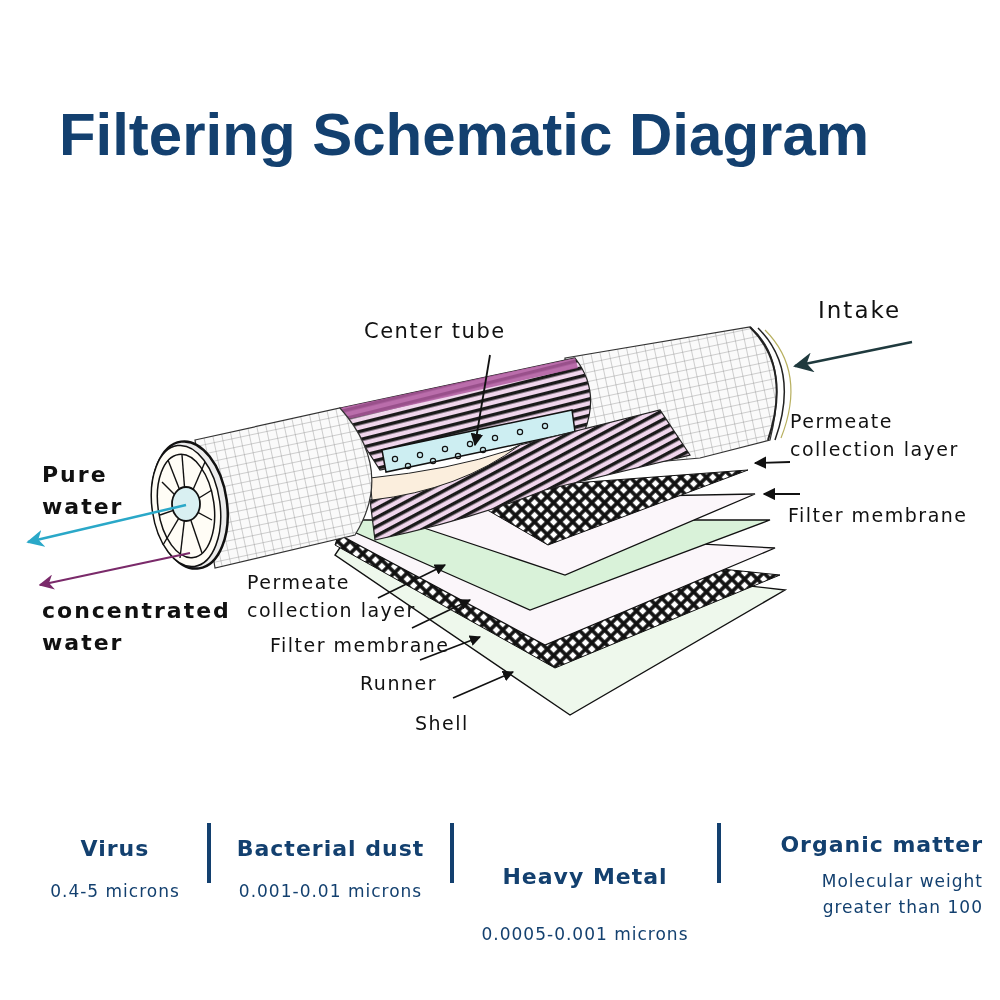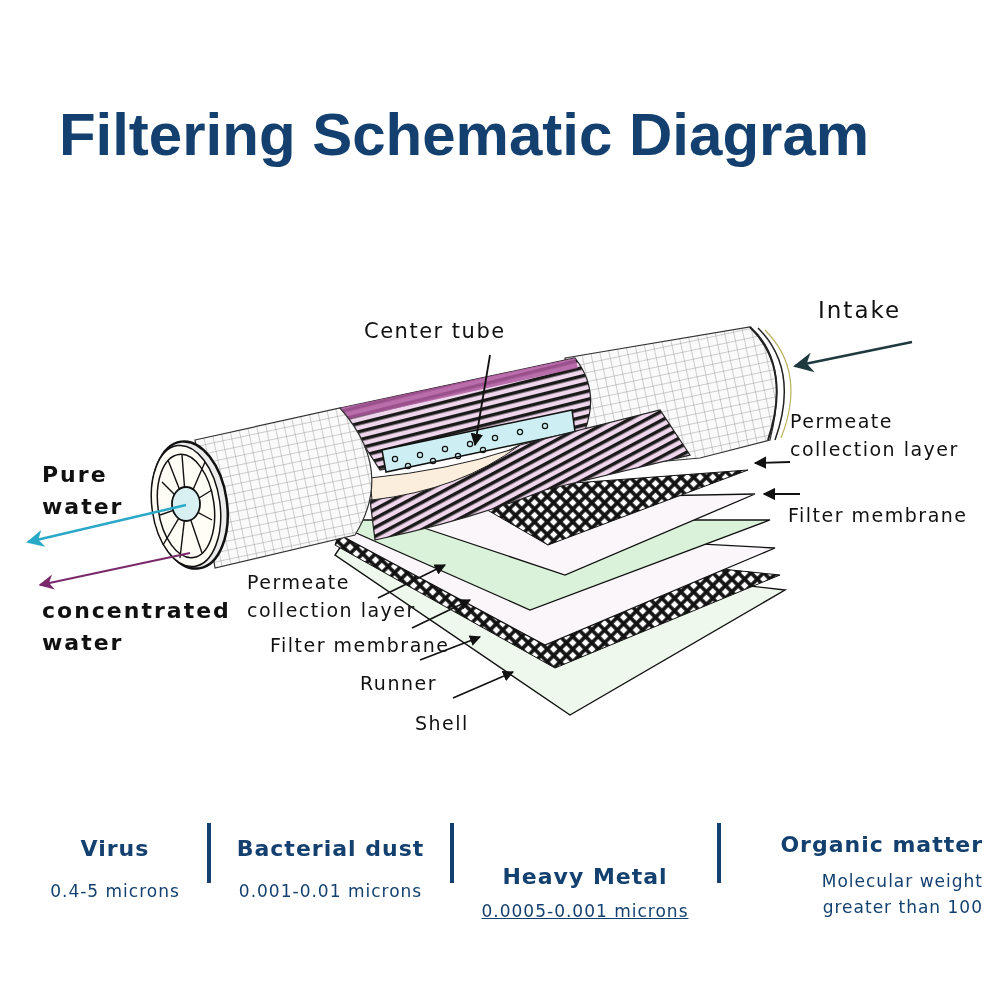--- a/index.html
+++ b/index.html
@@ -168,21 +168,21 @@
 <div class="divider" style="left:207px;"></div>
 
 <div class="footer-col" style="left:218px; width:225px;">
   <div class="fh">Bacterial dust</div>
   <div class="fv">0.001-0.01 microns</div>
 </div>
 <div class="divider" style="left:450px;"></div>
 
 <div class="footer-col" style="left:460px; width:250px; top:846px;">
   <div class="fh">Heavy Metal</div>
-  <div class="fv" style="margin-top:4px;text-decoration:underline;">0.0005-0.001 microns</div>
+  <div class="fv" style="margin-top:27px;">0.0005-0.001 microns</div>
 </div>
 <div class="divider" style="left:717px;"></div>
 
 <div class="footer-col" style="left:728px; width:255px; top:814px;text-align:right;">
   <div class="fh">Organic matter</div>
   <div class="fv two" style="margin-top:6px;">Molecular weight</div>
   <div class="fv two" style="margin-top:2px;">greater than 100</div>
 </div>
 
 </body></html>

